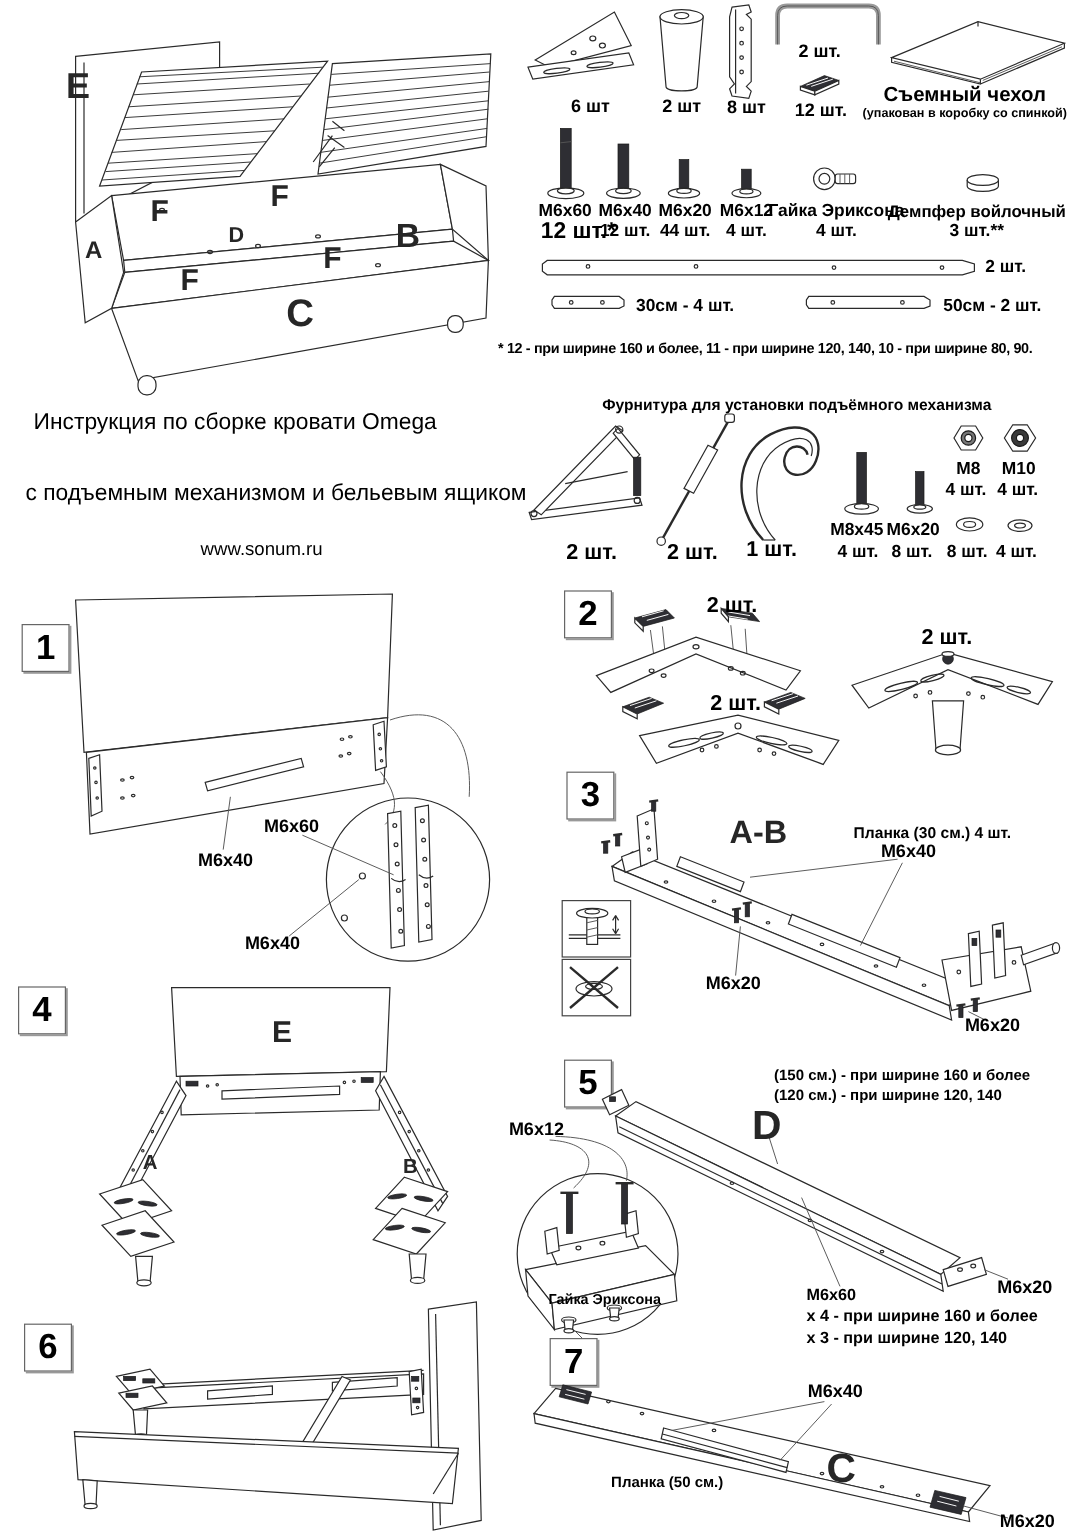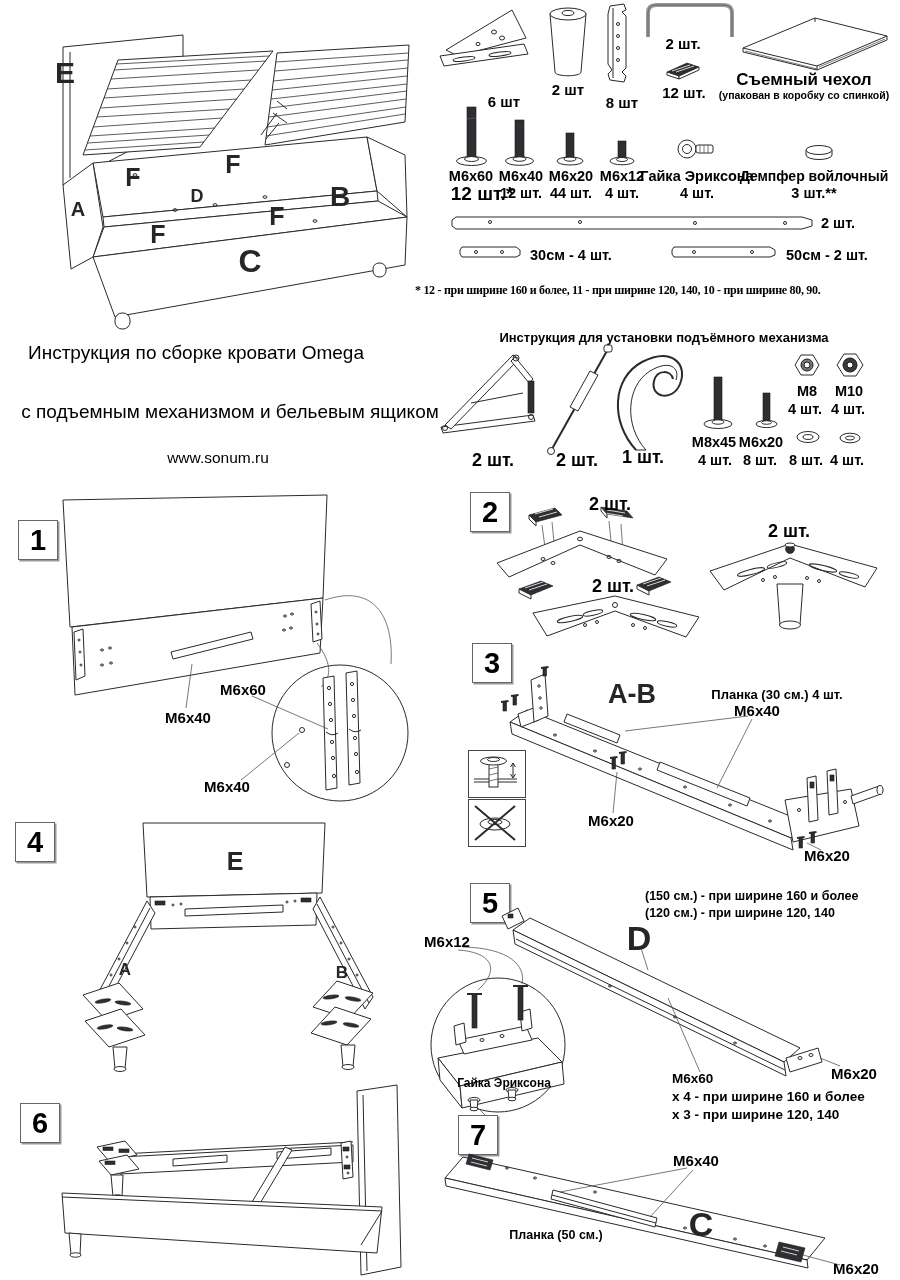--- a/index.html
+++ b/index.html
@@ -118,23 +118,23 @@
         <line class="hatch" x1="13" y1="12" x2="31" y2="6"></line>
       <polygon class="fw" points="4,12 16,16 16,19 4,15"></polygon>
       <polygon class="fw" points="16,16 36,7 36,10 16,19"></polygon>
     </svg>
     <svg style="left:305px;top:14px;" width="155" height="58" viewBox="0 0 155 58">
       <polygon class="fw" points="8,34 80,4 152,22 82,52"></polygon>
       <path class="ln" d="M8,34 L8,38 L82,56 L82,52 M152,22 L152,26 L82,56"></path>
       <path class="thin" d="M10,37 L82,55 M150,25 L84,53"></path>
       <line class="ln" x1="80" y1="4" x2="80" y2="8"></line>
     </svg>
-    <span class="lblC" style="left:74px;top:89px;font-size:15px;margin-top:12px;">6 шт</span>
+    <span class="lblC" style="left:62px;top:89px;font-size:15px;">6 шт</span>
     <span class="lblC" style="left:138px;top:89px;font-size:15px;">2 шт</span>
-    <span class="lblC" style="left:192px;top:102px;font-size:15px;">8 шт</span>
+    <span class="lblC" style="left:192px;top:90px;font-size:15px;">8 шт</span>
     <span class="lblC" style="left:253px;top:43px;font-size:15px;">2 шт.</span>
     <span class="lblC" style="left:254px;top:92px;font-size:15px;">12 шт.</span>
     <span class="lblC" style="left:374px;top:79px;font-size:17px;">Съемный чехол</span>
     <span class="lblC" style="left:374px;top:95px;font-size:10.5px;">(упакован в коробку со спинкой)</span>
 
     <svg style="left:24px;top:105px;" width="36" height="62" viewBox="0 0 36 62">
       <rect class="fd" x="13" y="2" width="9" height="52"></rect>
         <line class="thin" x1="13" y1="14" x2="22" y2="13"></line>
       <ellipse class="fw" cx="17.5" cy="56" rx="15" ry="4.5"></ellipse>
         <ellipse class="ln" cx="17.5" cy="54" rx="7" ry="2.5"></ellipse>
@@ -194,32 +194,32 @@
     </svg>
     <span class="lblL" style="left:100px;top:246px;font-size:14.5px;">30см - 4 шт.</span>
     <svg style="left:240px;top:242px;" width="110" height="20" viewBox="0 0 110 20">
       <path class="fw" d="M4,5 L100,5 L105,8 L105,13 L100,15 L4,15 L2,12 L2,8 Z"></path>
       <circle class="ln" cx="24" cy="10" r="1.5"></circle>
         <circle class="ln" cx="82" cy="10" r="1.5"></circle>
     </svg>
     <span class="lblL" style="left:356px;top:246px;font-size:14.5px;">50см - 2 шт.</span>
   </div>
 
-  <div class="sec" style="left:415px;top:283px;width:485px;font-family:Liberation Serif, serif;">
+  <div class="sec" style="left:415px;top:283px;width:485px;">
     <div class="lblL" style="position:static;font-size:12px;letter-spacing:-0.3px;">* 12 - при ширине 160 и более, 11 - при ширине 120, 140, 10 - при ширине 80, 90.</div>
   </div>
 
   <div class="sec" style="left:10px;top:335px;width:440px;height:135px;">
     <span class="lblC reg" style="left:186px;top:17px;font-size:19px;">Инструкция по сборке кровати Omega</span>
     <span class="lblC reg" style="left:220px;top:40px;font-size:19px;margin-top:36px;">с подъемным механизмом и бельевым ящиком</span>
     <span class="lblC reg" style="left:208px;top:123px;font-size:15.5px;">www.sonum.ru</span>
   </div>
 
   <div class="sec" style="left:430px;top:325px;width:470px;height:150px;">
-    <span class="lblC" style="left:234px;top:12px;font-size:13px;">Инструкция для установки подъёмного механизма</span>
+    <span class="lblC" style="left:234px;top:12px;font-size:13px;">Фурнитура для установки подъёмного механизма</span>
     <svg style="left:5px;top:20px;" width="110" height="95" viewBox="0 0 110 95">
       <polygon class="fw" points="6,82 98,70 100,76 8,88"></polygon>
       <polygon class="fw" points="10,80 78,10 84,14 16,84"></polygon>
       <polygon class="fw" points="80,12 98,34 94,38 76,16"></polygon>
       <line class="ln" x1="36" y1="58" x2="88" y2="48"></line>
       <circle class="ln" cx="81" cy="13" r="3"></circle>
         <circle class="ln" cx="10" cy="83" r="2.5"></circle>
         <circle class="ln" cx="96" cy="72" r="2.5"></circle>
       <rect class="fd" x="93" y="36" width="6" height="32"></rect>
     </svg>

